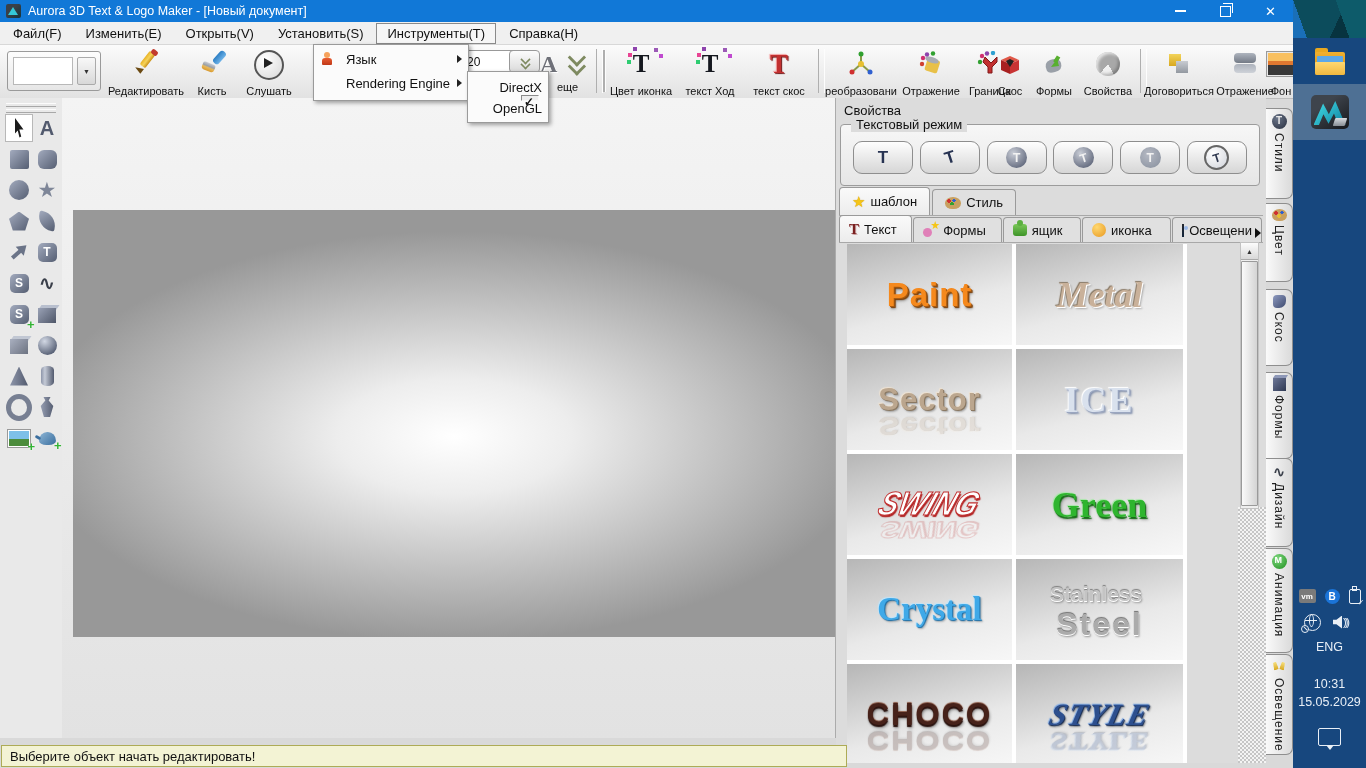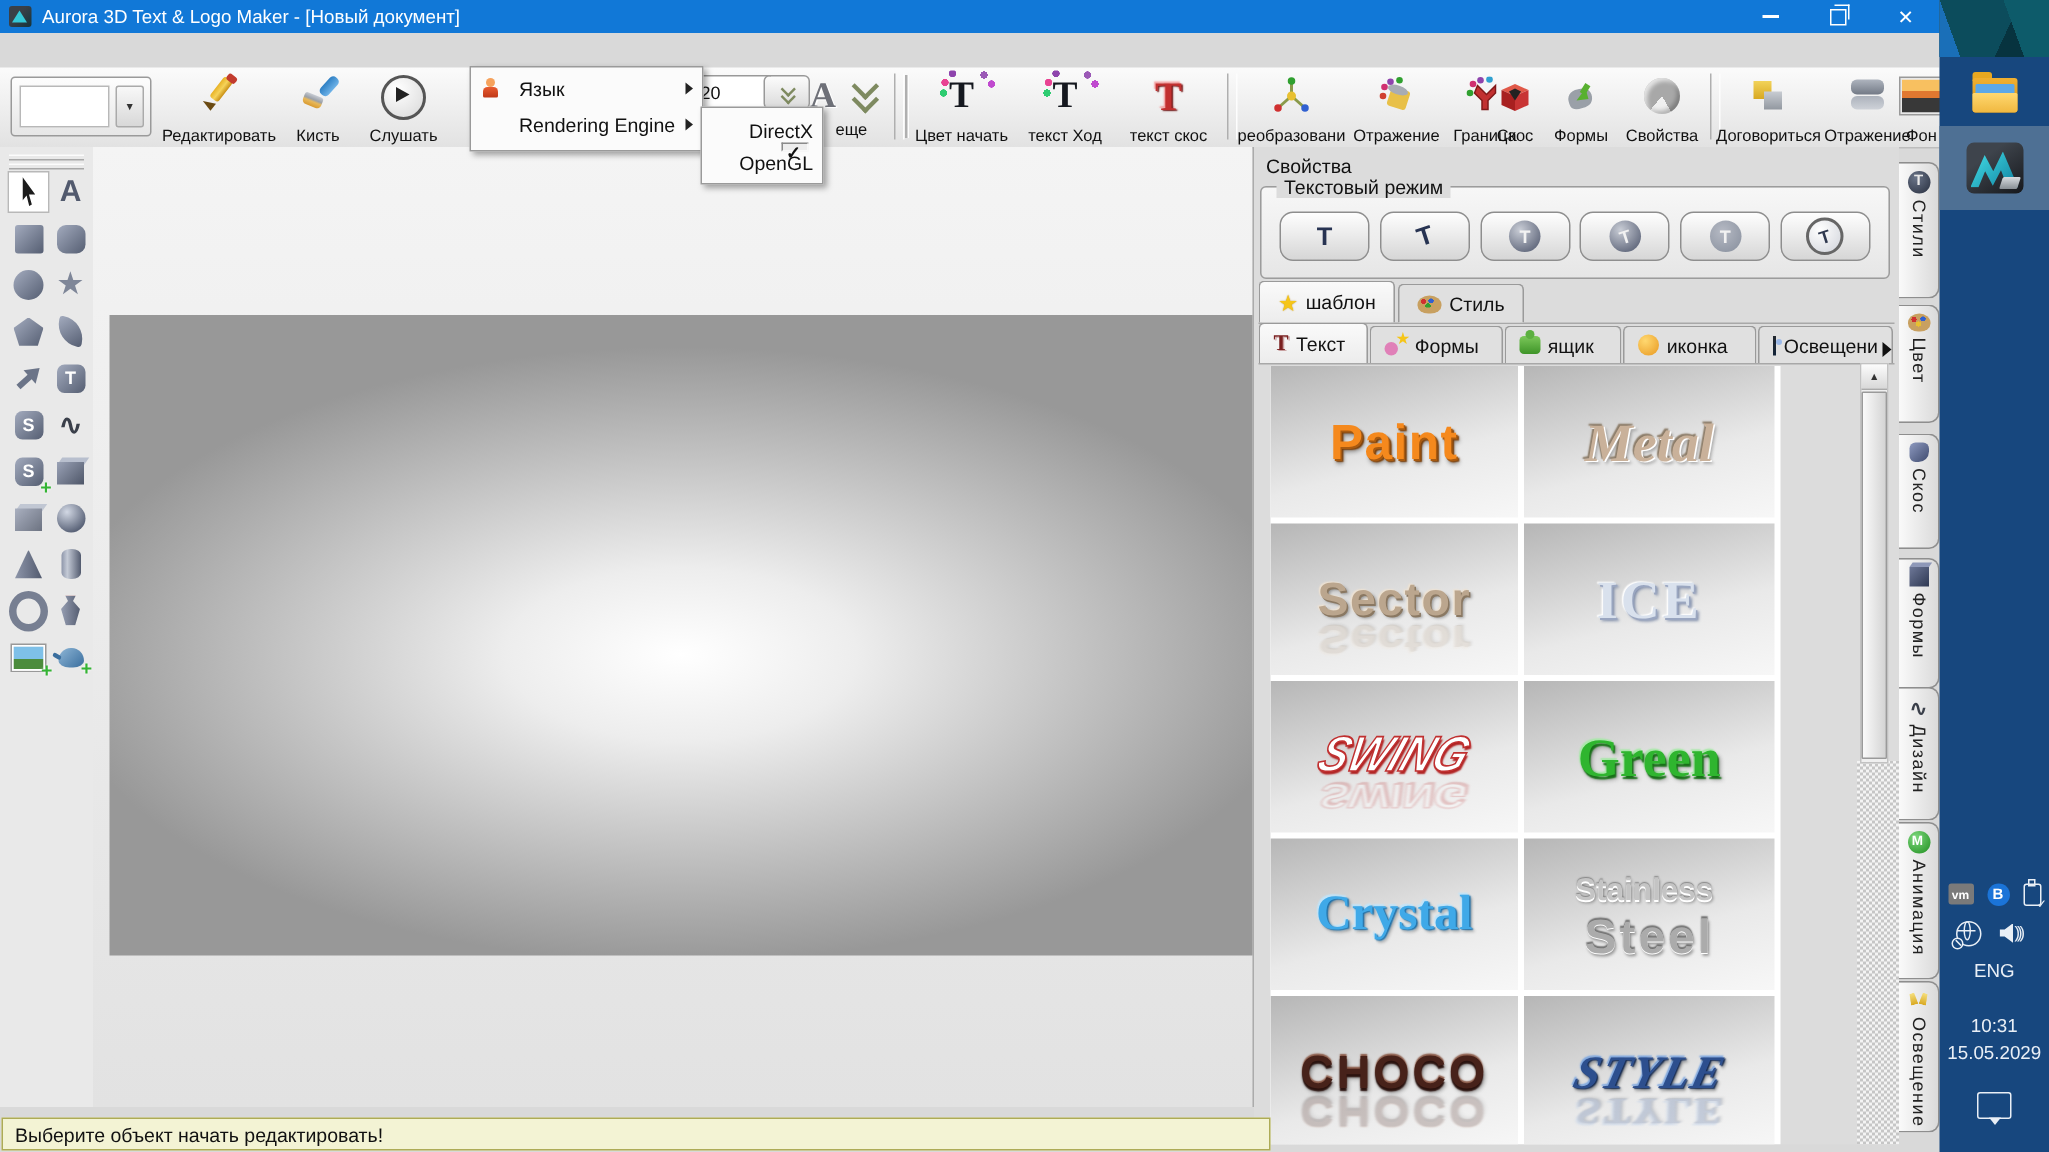--- a/index.html
+++ b/index.html
@@ -322,20 +322,28 @@
         <div class="win-btn">
             <span class="glyph-min"></span>
           </div>
         <div class="win-btn">
             <span class="glyph-restore"></span>
           </div>
         <div class="win-btn glyph-close"></div>
       </div>
     </div>
 
+    <div class="menubar">
+      <span class="menu-item">Файл(F)</span>
+      <span class="menu-item">Изменить(E)</span>
+      <span class="menu-item">Открыть(V)</span>
+      <span class="menu-item">Установить(S)</span>
+      <span class="menu-item active">Инструменты(Т)</span>
+      <span class="menu-item">Справка(H)</span>
+    </div>
 
     <div class="toolbar">
       <div class="combo">
         <span class="combo-field"></span>
         <span class="combo-arrow"></span>
       </div>
       <div class="tbtn" style="left:104px;width:84px;">
         <span class="ticon i-pencil">
             <i></i>
           </span>
@@ -360,21 +368,21 @@
         </div>
       <span class="i-bigA">A</span>
       <span class="chev-big chev2"></span>
       <span class="lab-3d">3D</span>
       <span class="lab-more">еще</span>
 
       <span class="tool-sep double" style="left:596px;"></span>
 
       <div class="tbtn" style="left:607px;width:68px;">
         <span class="ticon i-tdots">T</span>
-        <span class="lab">Цвет начать</span>
+        <span class="lab">Цвет иконка</span>
       </div>
       <div class="tbtn" style="left:680px;width:60px;">
         <span class="ticon i-tdots">T</span>
         <span class="lab">текст Ход</span>
       </div>
       <div class="tbtn" style="left:746px;width:66px;">
         <span class="ticon i-tred">T</span>
         <span class="lab">текст скос</span>
       </div>
       <span class="tool-sep" style="left:818px;"></span>

